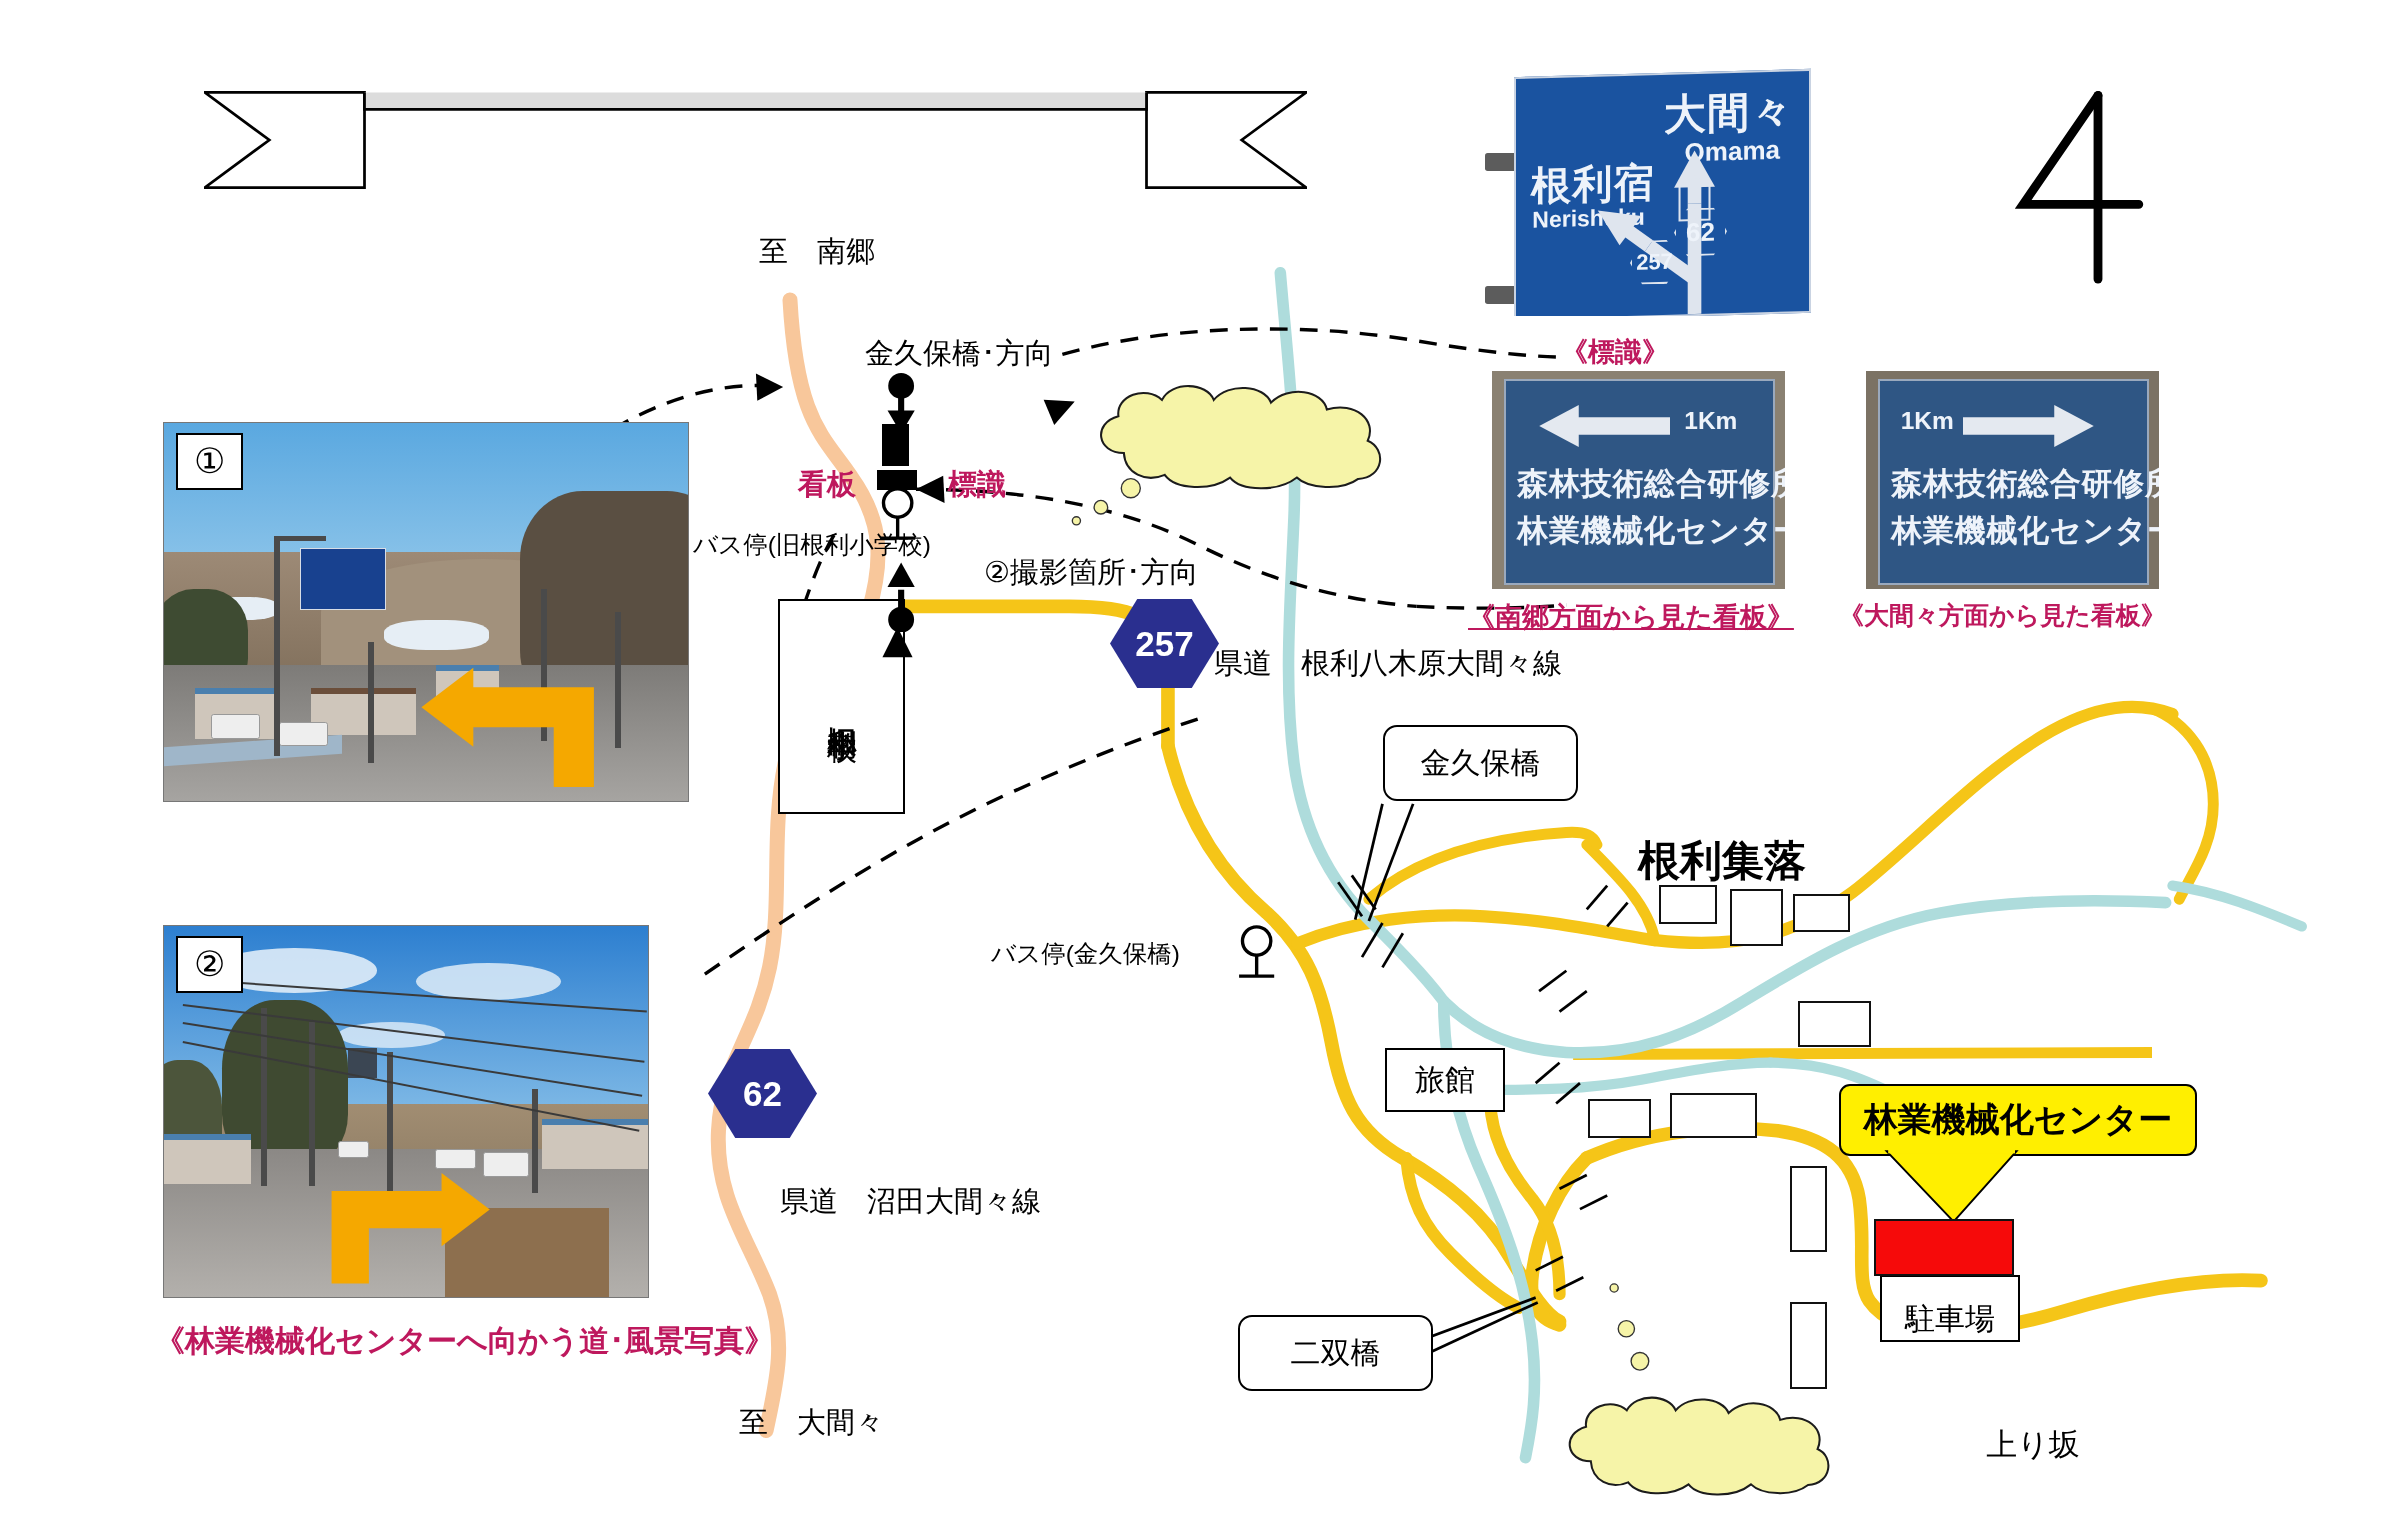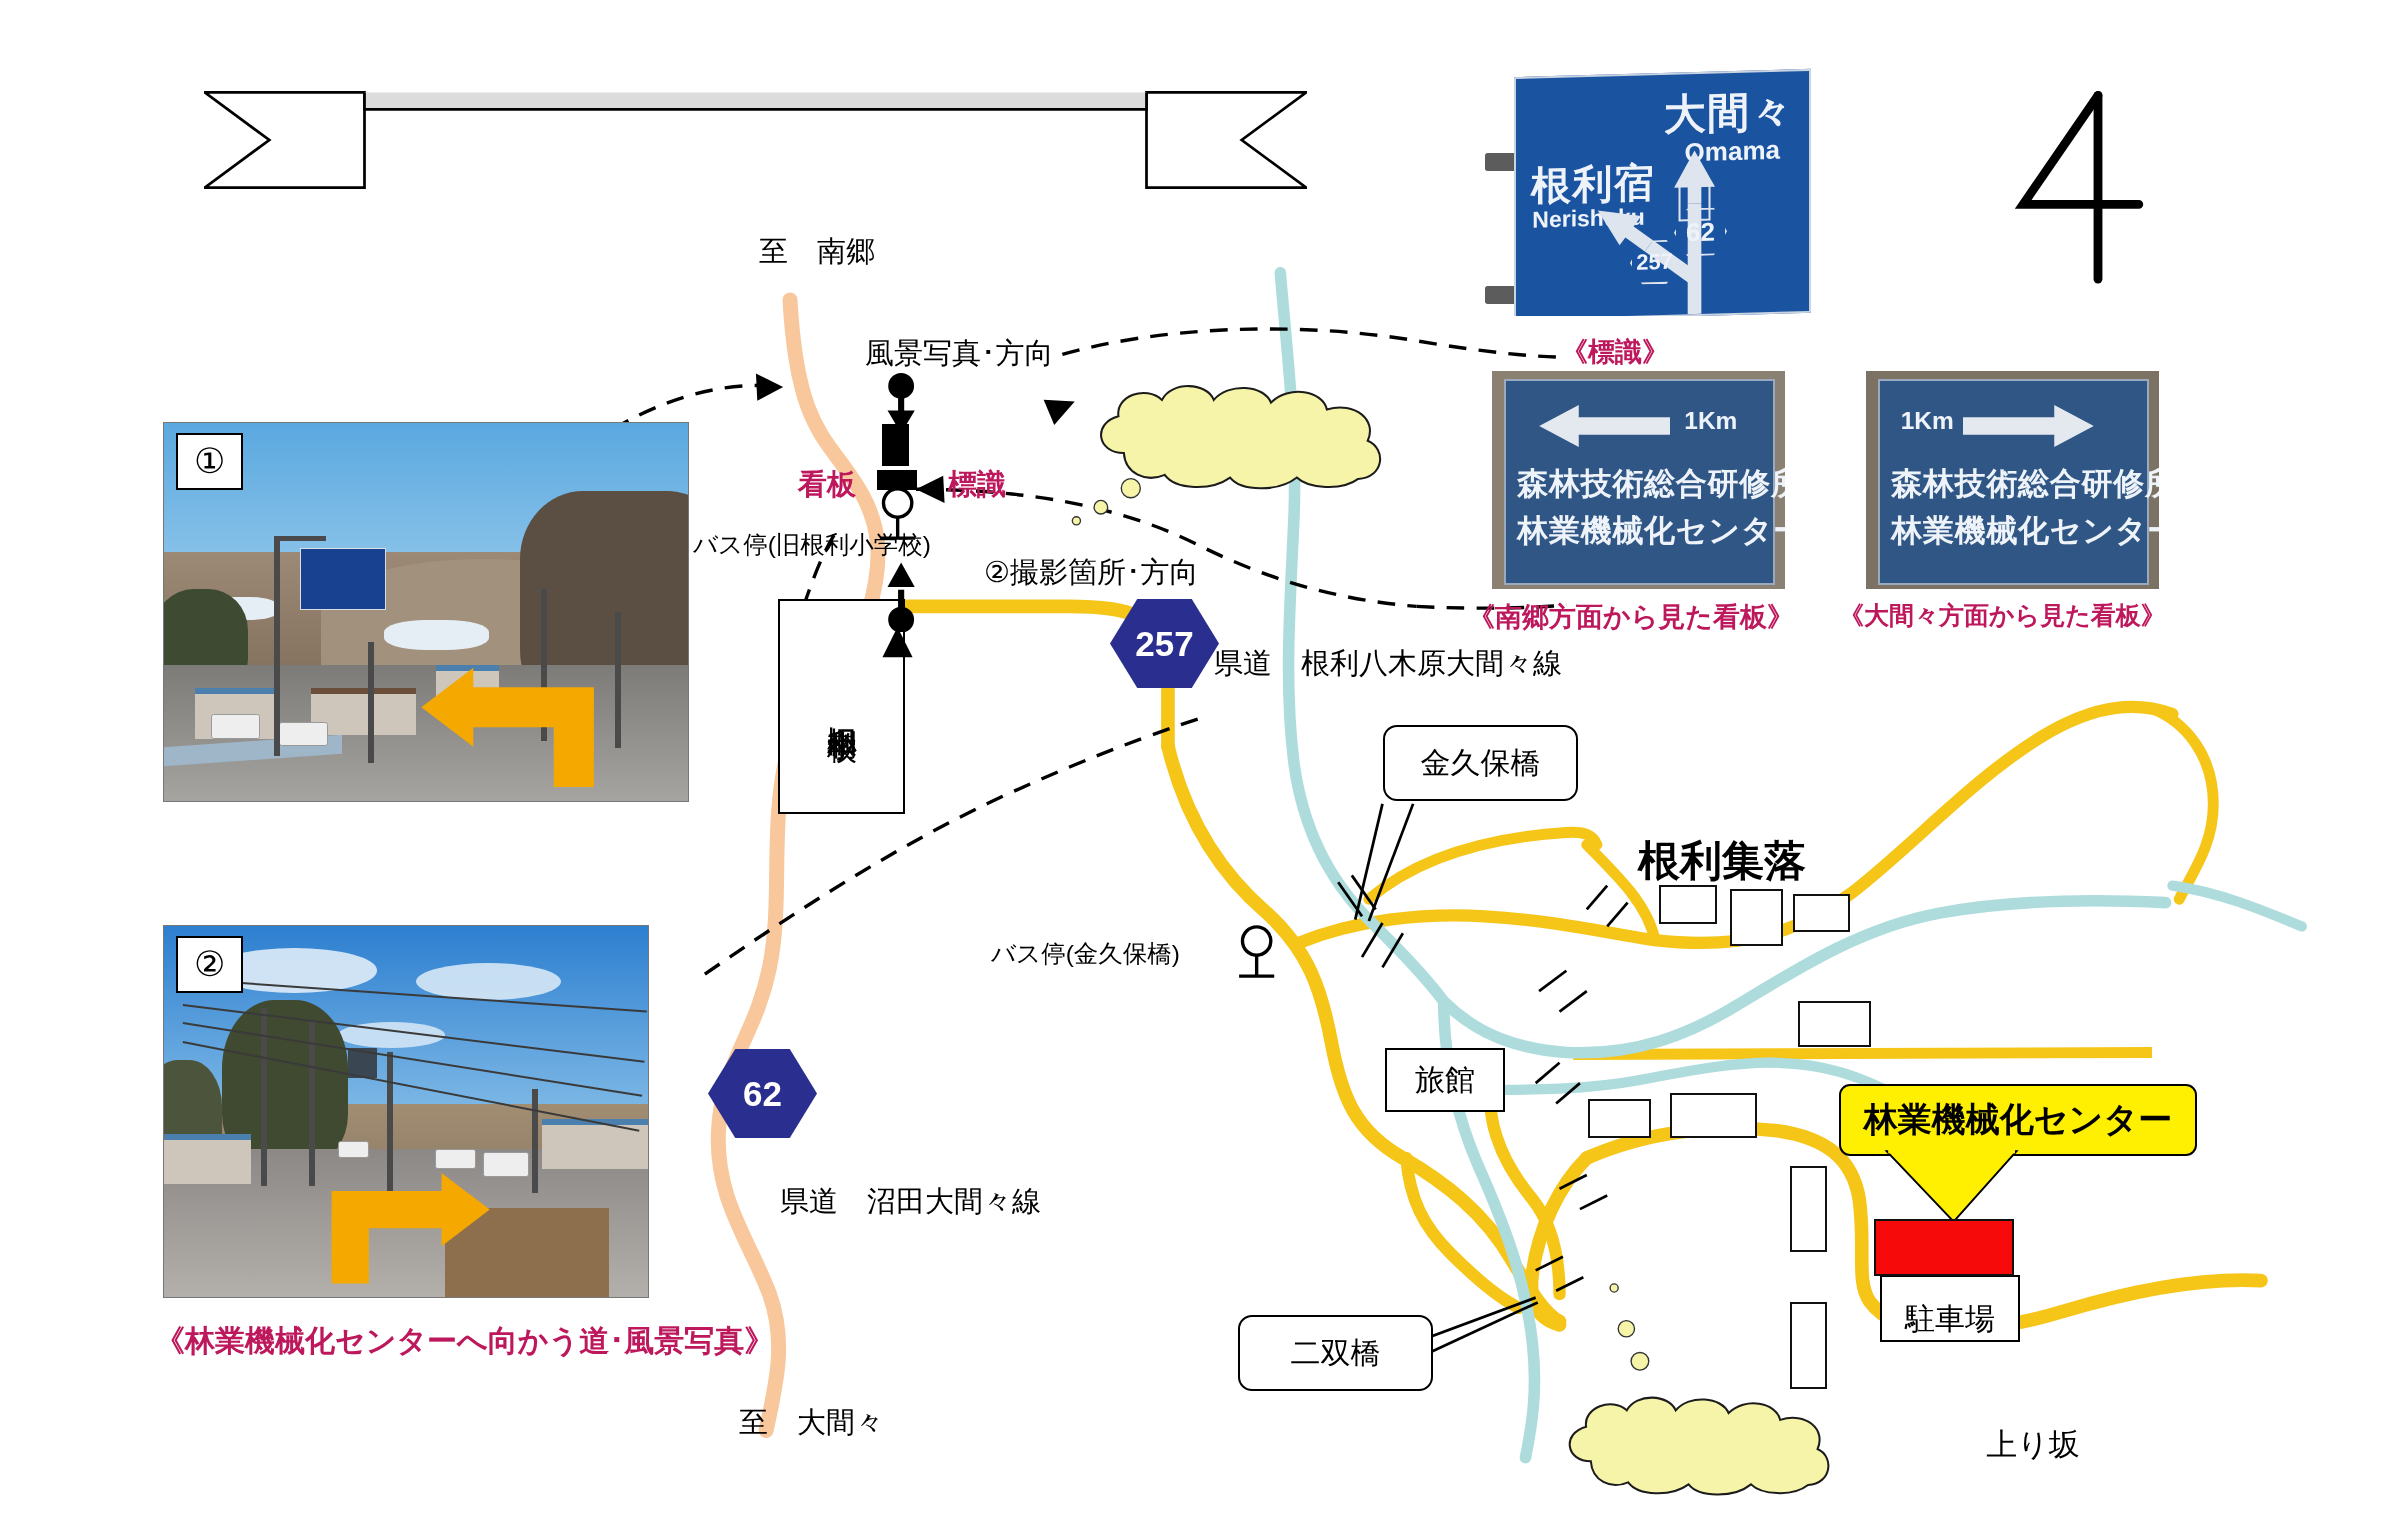--- a/index.html
+++ b/index.html
@@ -166,21 +166,21 @@
 <svg class="abs nosel" style="left:0;top:0;" width="2389" height="1539" viewBox="0 0 3508 2259">
   <polygon points="1150,568 1110,548 1112,588" fill="#000"></polygon>
   <polygon points="1540,600 1580,578 1582,618" fill="#000" transform="rotate(160 1560 598)"></polygon>
   <polygon points="1345,718 1385,698 1387,738" fill="#000"></polygon>
 </svg>
 
 <div class="abs lbl nosel" style="left:759px;top:232px;">至　南郷</div>
 
 <div class="abs lbl nosel" style="left:739px;top:1403px;">至　大間々</div>
 
-<div class="abs lbl nosel" style="left:865px;top:334px;">風景写真･方向</div>
+<div class="abs lbl nosel" style="left:865px;top:334px;">金久保橋･方向</div>
 
 <div class="abs lbl nosel" style="left:984px;top:553px;">②撮影箇所･方向</div>
 
 <div class="abs lbl lbl-red nosel" style="left:948px;top:417px;font-size:29px;margin-top:48px;">標識</div>
 
 <div class="abs lbl lbl-red nosel" style="left:798px;top:465px;font-size:29px;">看板</div>
 
 <div class="abs lbl-sm nosel" style="left:693px;top:528px;">バス停(旧根利小学校)</div>
 
 <div class="abs lbl-sm nosel" style="left:991px;top:937px;">バス停(金久保橋)</div>
@@ -412,21 +412,21 @@
   <div class="signboard2" style="left:12.3px;top:8.2px;width:267px;height:202px;background:#2f5684;">
     <svg class="abs" style="left:20.4px;top:20.4px;" width="143" height="48" viewBox="0 0 210 70">
       <path d="M210,35 L70,35" stroke="#e4e9f0" stroke-width="26" fill="none"></path>
       <polygon points="18,35 76,4 76,66" fill="#e4e9f0"></polygon>
     </svg>
     <div class="sb-text" style="left:178px;top:26px;font-size:24.5px;">1Km</div>
     <div class="sb-text" style="left:11px;top:82px;font-size:31px;letter-spacing:0.7px;">森林技術総合研修所</div>
     <div class="sb-text" style="left:11px;top:129px;font-size:31px;letter-spacing:0.7px;">林業機械化センター</div>
   </div>
 </div>
-<div class="abs lbl lbl-red nosel" style="left:1468px;top:599px;font-size:27px;">《南郷方面から見た看板》</div>
+<div class="abs lbl lbl-red nosel" style="left:1468px;top:599px;font-size:27px;text-decoration:underline;">《南郷方面から見た看板》</div>
 
 <div class="signphoto nosel" style="left:1866px;top:371px;width:293px;height:218px;background:#7b7264;">
   <div class="signboard2" style="left:12.3px;top:8.2px;width:267px;height:202px;background:#2f5684;">
     <div class="sb-text" style="left:20.4px;top:26px;font-size:24.5px;">1Km</div>
     <svg class="abs" style="left:83px;top:20.4px;" width="143" height="48" viewBox="0 0 210 70">
       <path d="M0,35 L140,35" stroke="#e4e9f0" stroke-width="26" fill="none"></path>
       <polygon points="192,35 134,4 134,66" fill="#e4e9f0"></polygon>
     </svg>
     <div class="sb-text" style="left:11px;top:82px;font-size:31px;letter-spacing:0.7px;">森林技術総合研修所</div>
     <div class="sb-text" style="left:11px;top:129px;font-size:31px;letter-spacing:0.7px;">林業機械化センター</div>

